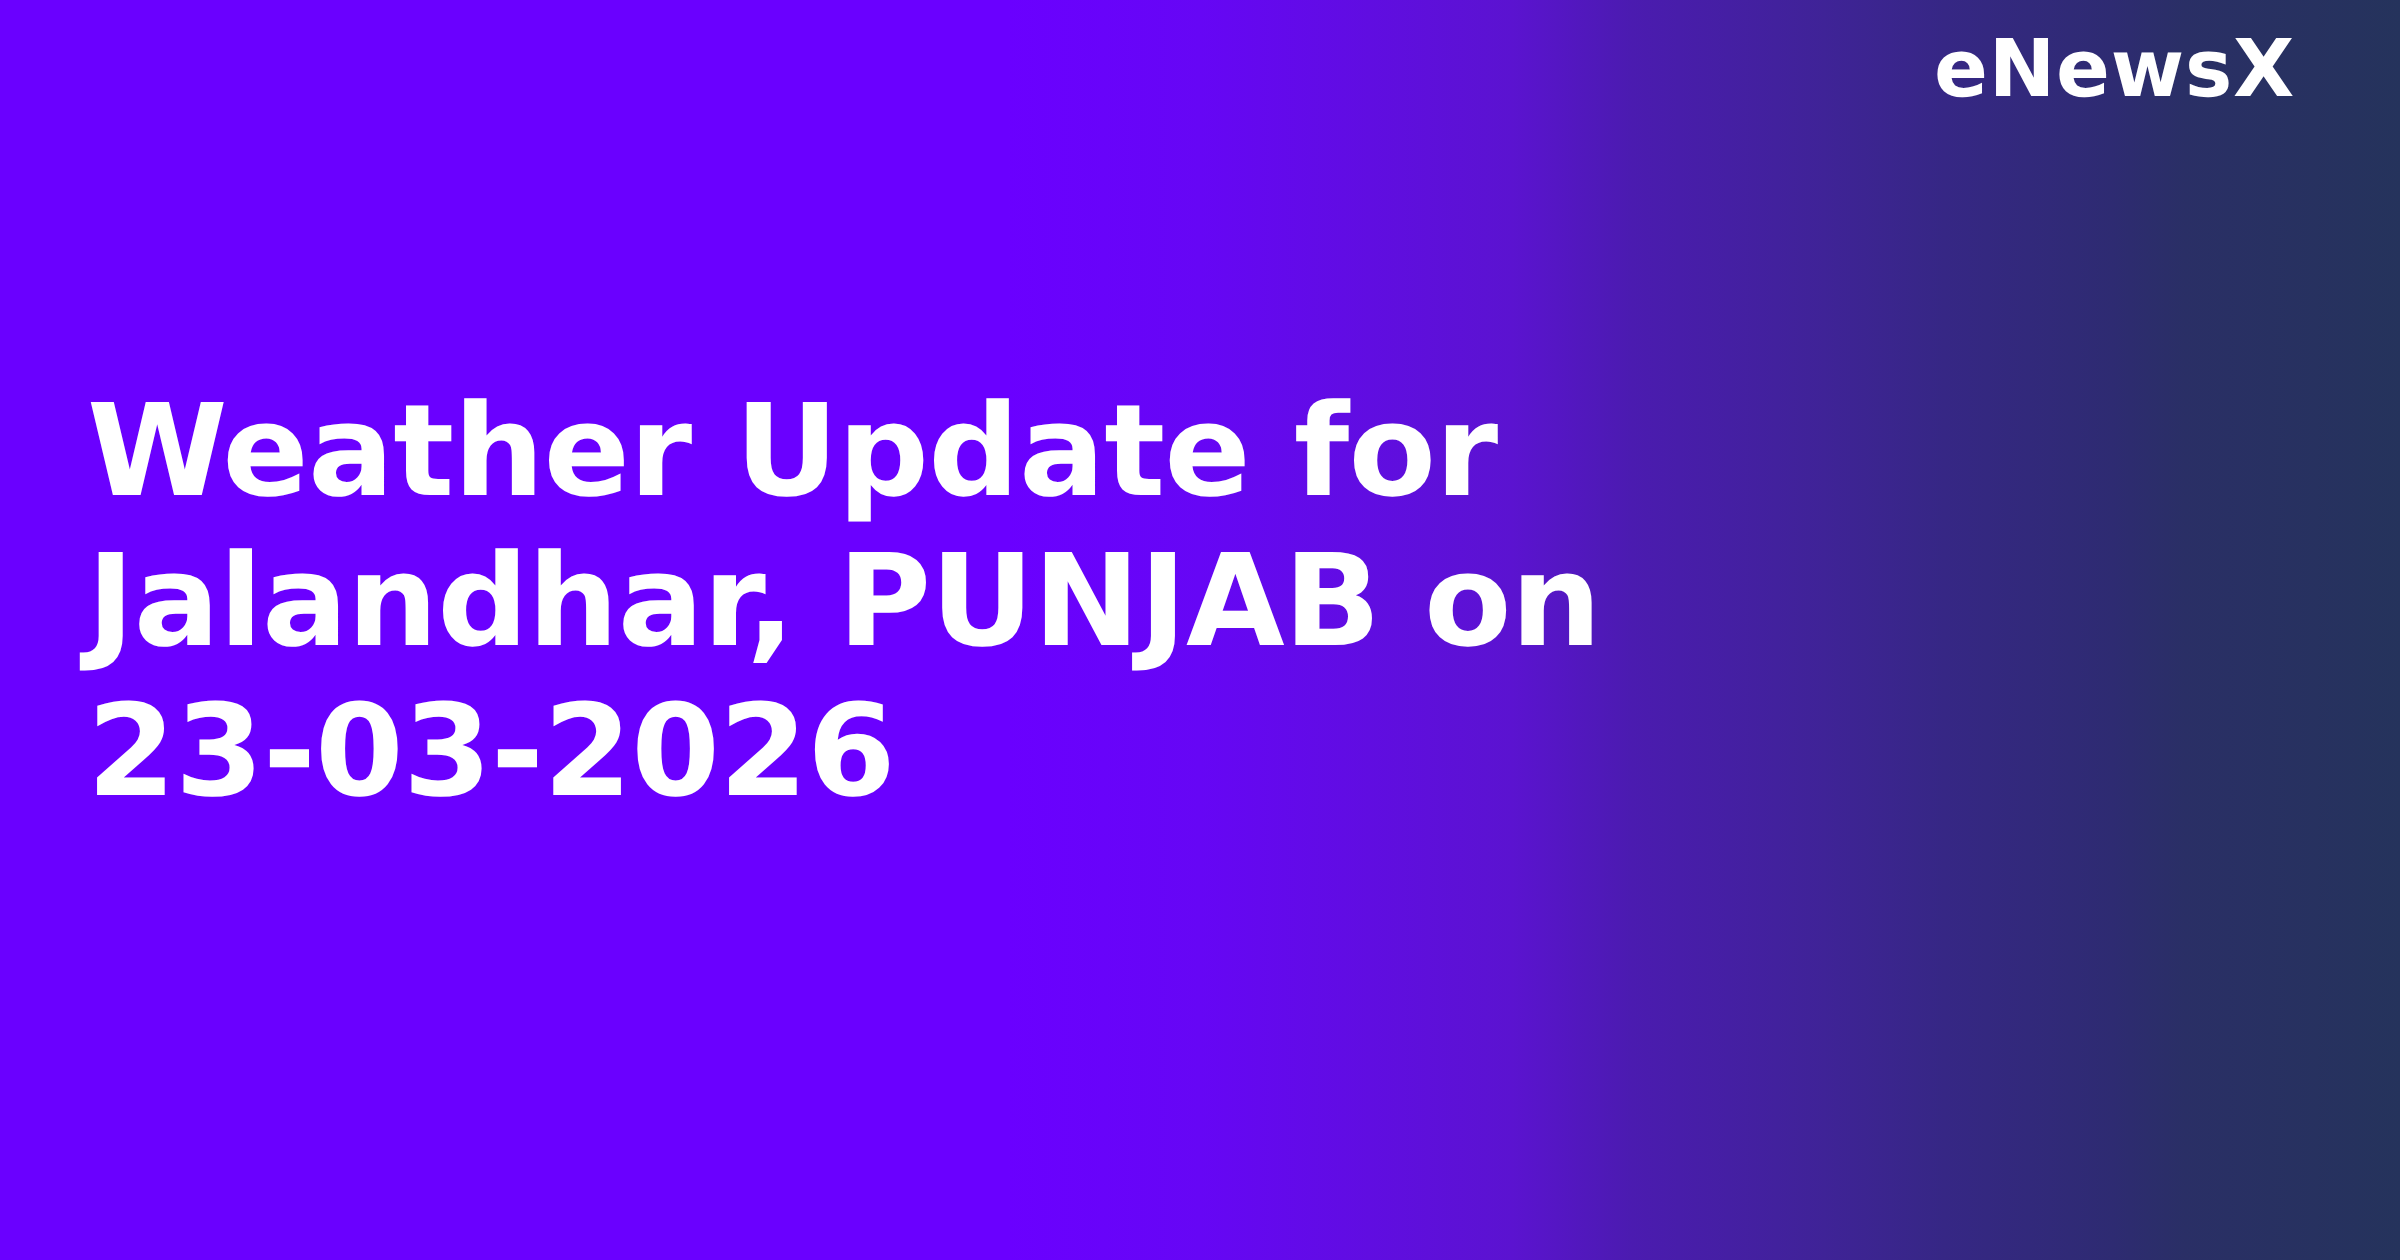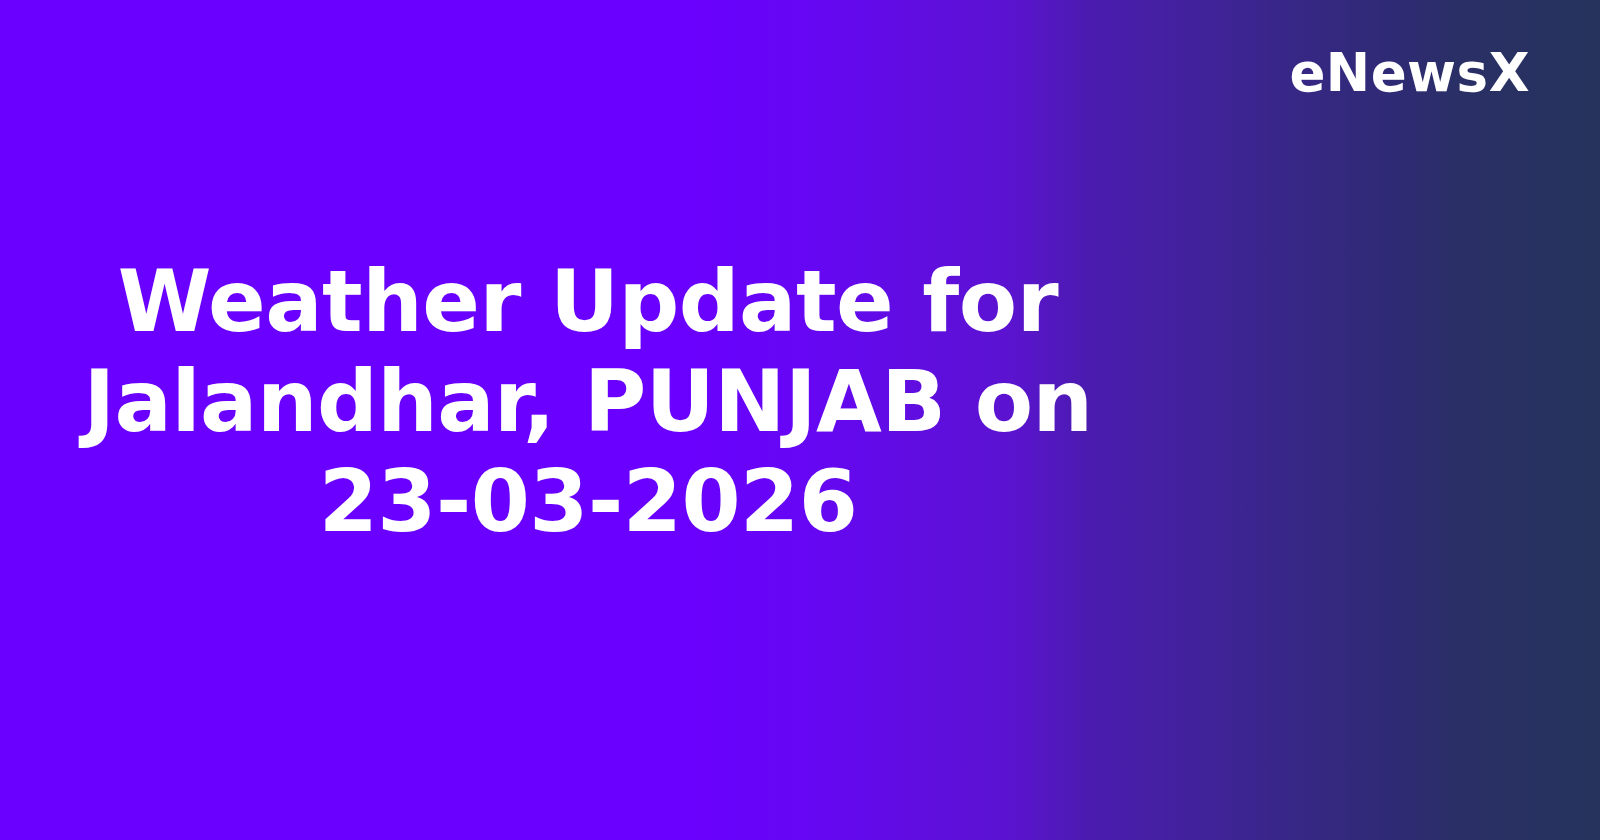--- a/index.html
+++ b/index.html
@@ -34,42 +34,41 @@
       #362785 81%,
       #2E2B72 88%,
       #2A2F66 91%,
       #25335C 100%
     );
   }
 
   
   .brand {
     position: absolute;
-    top: 44px;
+    top: 18px;
     right: 70px;
     font-size: 53px;
     font-weight: bold;
     color: #FFFFFF;
     letter-spacing: 0.5px;
     line-height: 1.1;
     white-space: nowrap;
     user-select: none;
   }
 
   
   .headline-block {
     position: absolute;
     left: 58px;
     top: 0;
     height: 804px;
     width: 1060px;
     display: flex;
     flex-direction: column;
     justify-content: center;
-    text-align: center;
   }
 
   .headline {
     margin: 0;
     font-size: 85px;
     font-weight: bold;
     color: #FFFFFF;
     line-height: 100px;
     letter-spacing: -0.5px;
     word-wrap: break-word;

